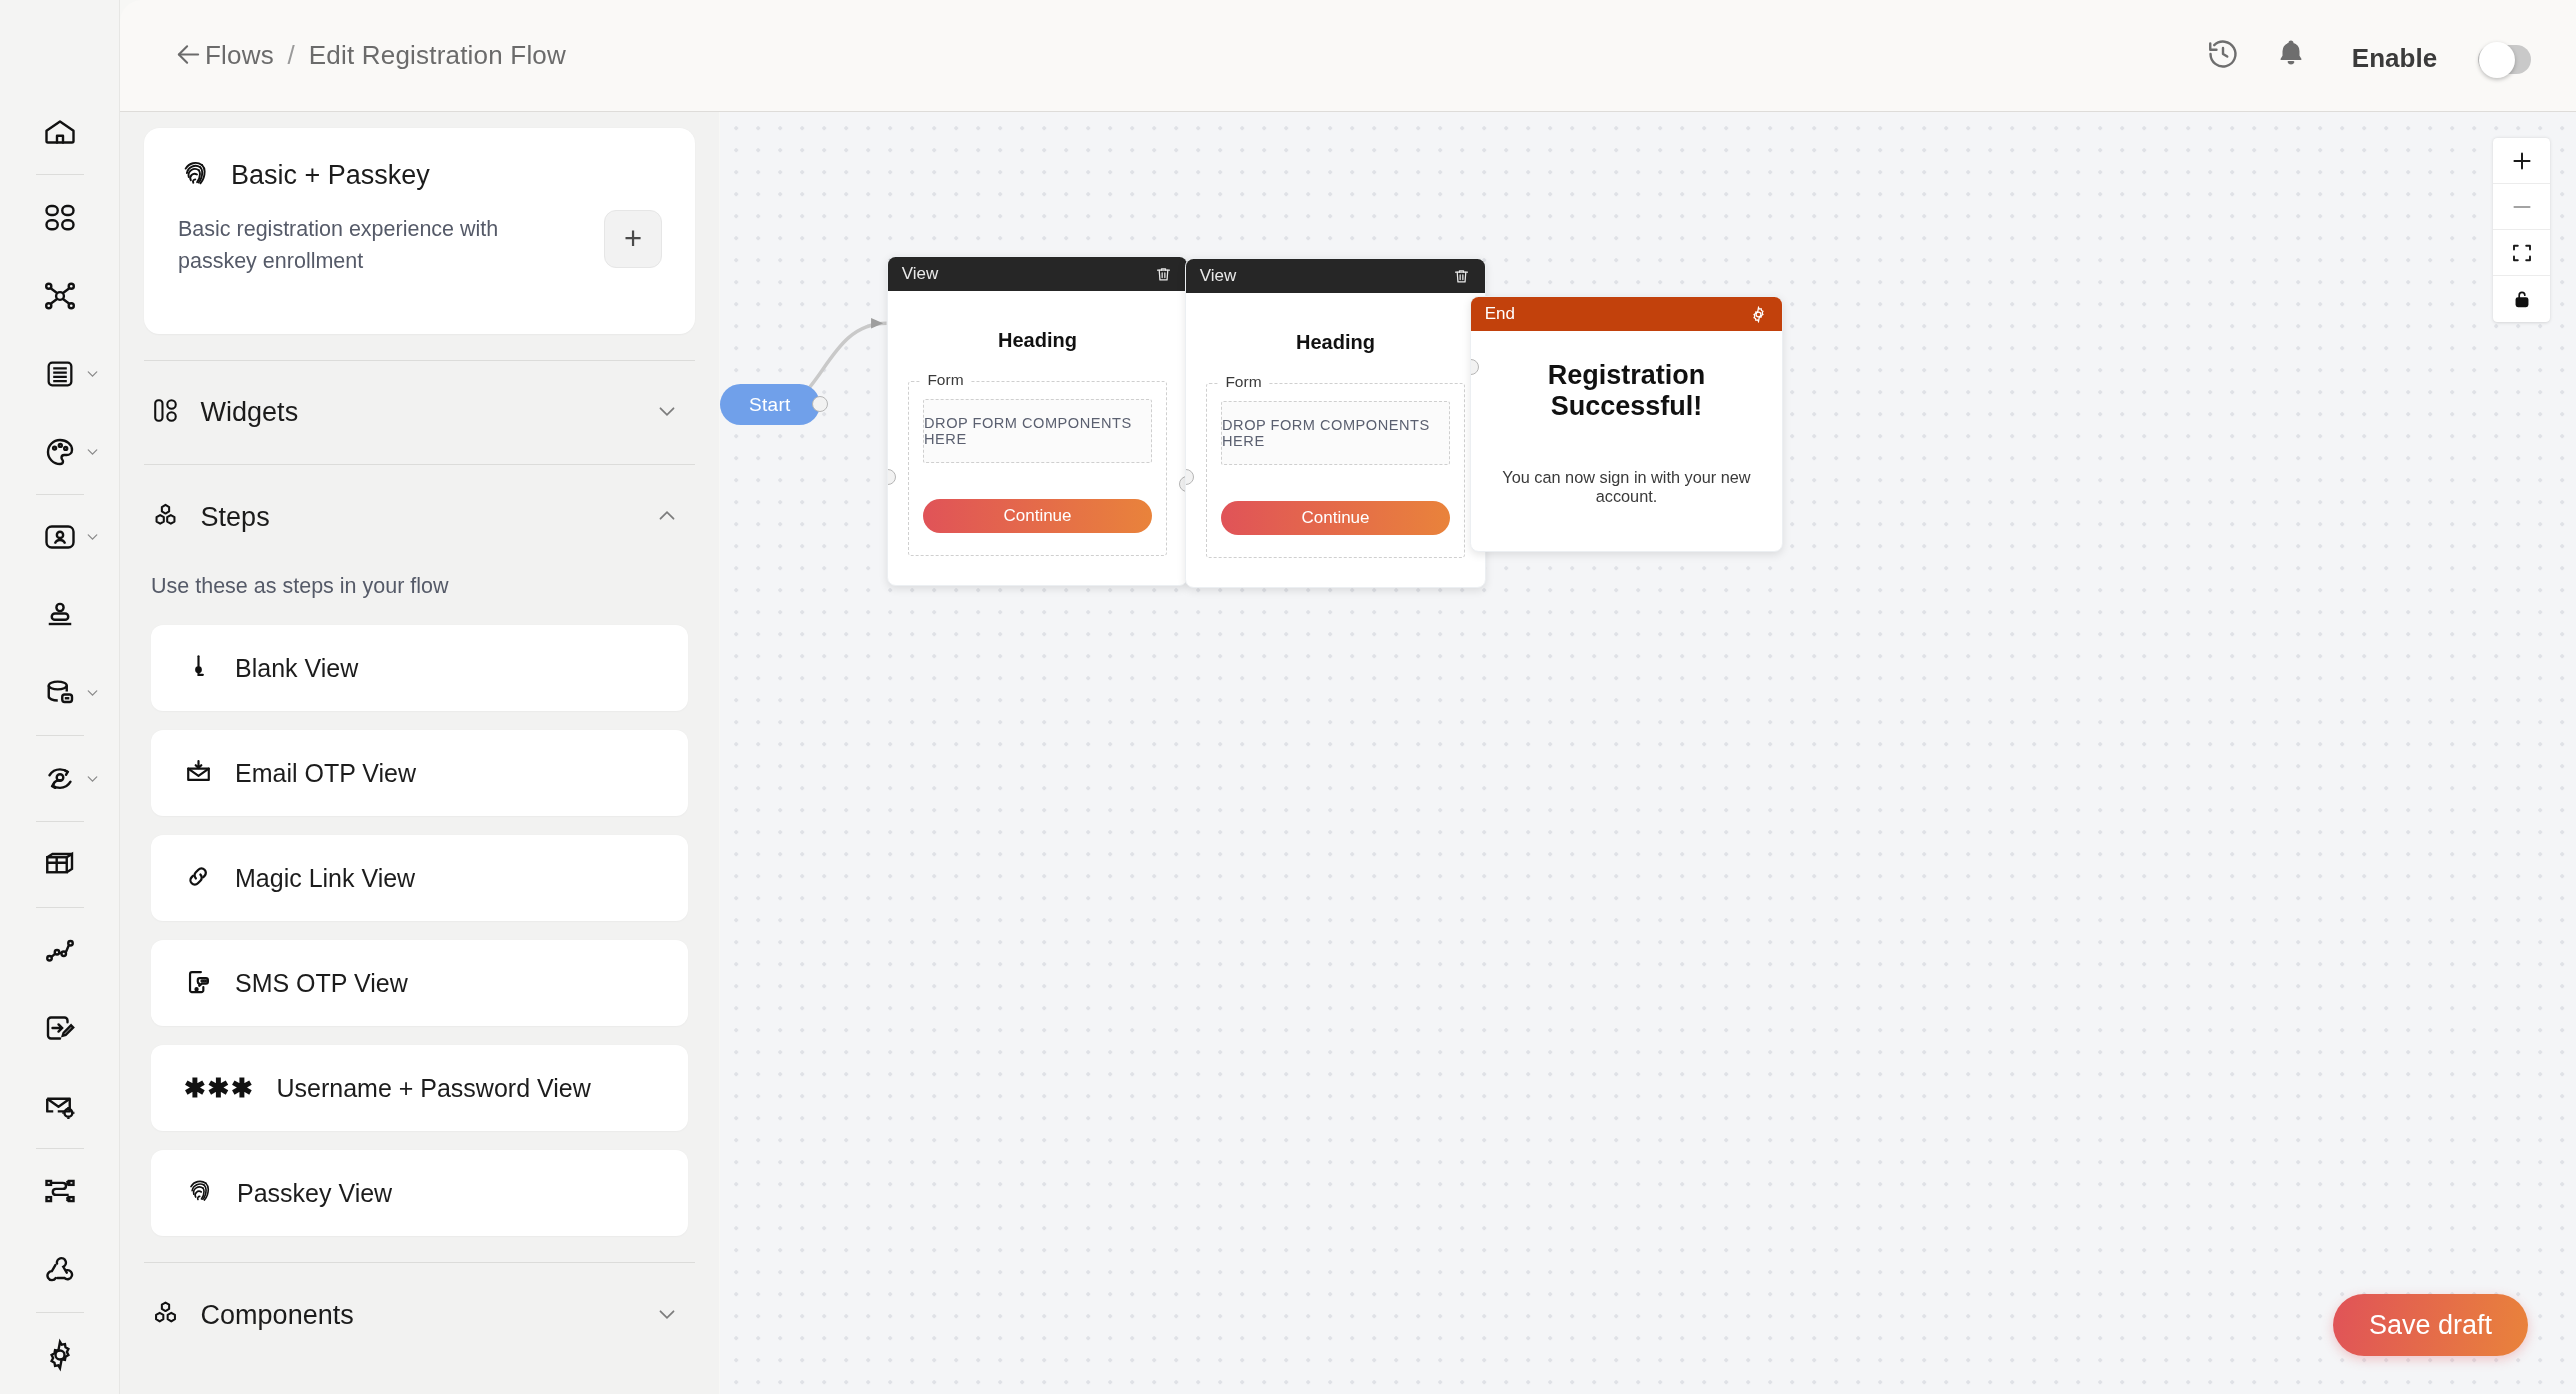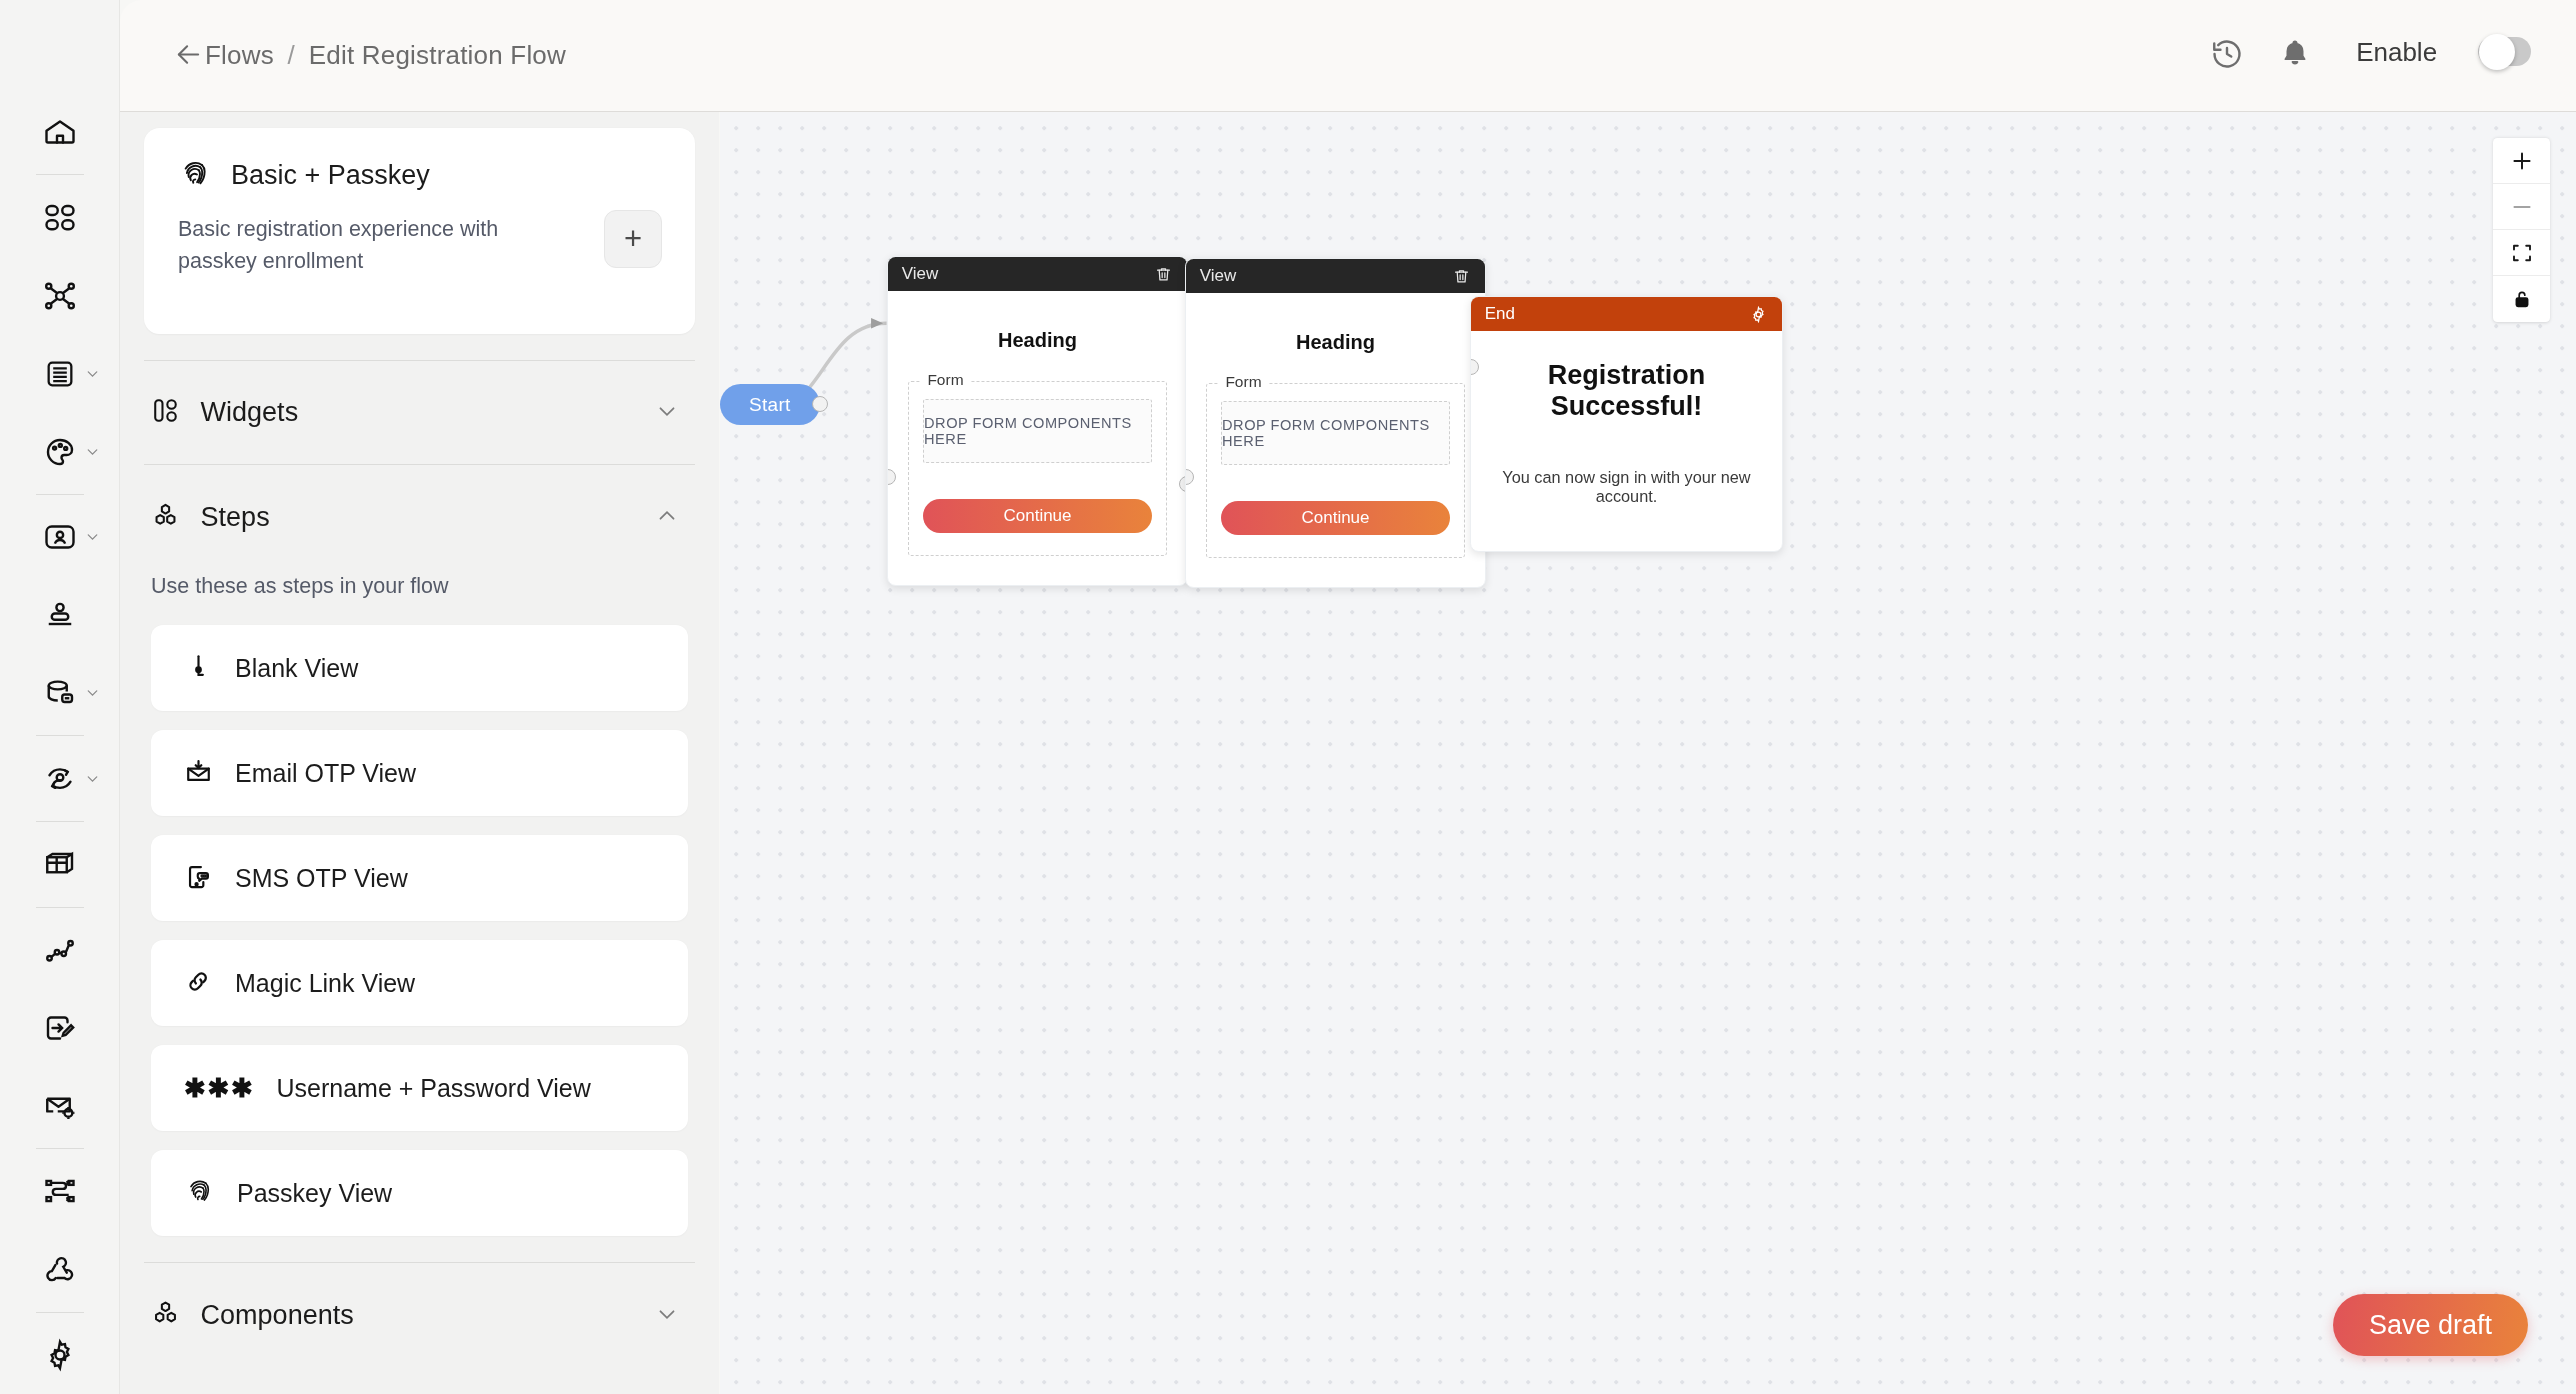--- a/index.html
+++ b/index.html
@@ -38,21 +38,21 @@
   }
   #back-arrow { margin-left: 52px; cursor: pointer; display: flex; }
   #breadcrumb {
     font-size: 26px; color: #6b6b6b; letter-spacing: 0.2px;
     display: flex; align-items: center; gap: 13.7px;
   }
   #breadcrumb .crumb { cursor: pointer; }
   #breadcrumb .sep { color: #9a9a9a; }
   #header-right {
     margin-left: auto; margin-right: 45px;
-    display: flex; align-items: flex-start; gap: 34px;
+    display: flex; align-items: flex-end; gap: 34px; font-weight: bold;
   }
   #enable-label { font-size: 26px; color: #3b3b3b; margin-left: 10.3px; }
   #enable-toggle {
     width: 53px; height: 29px; border-radius: 14.6px; background: #c9c9c9;
     position: relative; cursor: pointer; margin-left: 6.9px;
   }
   #enable-toggle .knob {
     position: absolute; left: 0.9px; top: -3.4px;
     width: 36px; height: 36px; border-radius: 50%; background: #fff;
     box-shadow: 0 1.7px 4.3px rgba(0,0,0,.25);
@@ -546,40 +546,40 @@
               <path d="M3.5 9.6h17v9.4h-17z"></path>
                 <path d="M3.5 9.6L12 15.6l8.5-6"></path>
               <path d="M12 3.4v5.4M9.7 6.8L12 9.1l2.3-2.3"></path>
             </svg>
           </span>
           <span class="step-label">Email OTP View</span>
         </div>
 
         <div class="step-item">
           <span>
+            <svg width="29" height="29" viewBox="0 0 24 24" fill="none" stroke="#111" stroke-width="1.9" stroke-linecap="round">
+              <path d="M9.8 13.6a3.6 3.6 0 0 1 0-5.1l2.1-2.1a3.6 3.6 0 0 1 5.1 5.1l-1.1 1.1"></path>
+              <path d="M13.6 10.4a3.6 3.6 0 0 1 0 5.1l-2.1 2.1a3.6 3.6 0 0 1-5.1-5.1l1.1-1.1"></path>
+            </svg>
+          </span>
+          <span class="step-label">Magic Link View</span>
+        </div>
+
+        <div class="step-item">
+          <span>
             <svg width="29" height="29" viewBox="0 0 24 24" fill="none" stroke="#111" stroke-width="1.8" stroke-linejoin="round" stroke-linecap="round">
               <path d="M14 4.2H6.6a1.6 1.6 0 0 0-1.6 1.6v13.4a1.6 1.6 0 0 0 1.6 1.6h7.8a1.6 1.6 0 0 0 1.6-1.6v-2.6"></path>
               <circle cx="10.4" cy="18.4" r=".9" fill="#111"></circle>
               <path d="M13 9.2h5.2a1.6 1.6 0 0 1 1.6 1.6v1.4a1.6 1.6 0 0 1-1.6 1.6h-3.4l-2.2 1.8v-1.8a1.6 1.6 0 0 1-1.2-1.6v-1.4A1.6 1.6 0 0 1 13 9.2z"></path>
               <circle cx="15" cy="11.5" r=".55" fill="#111"></circle>
                 <circle cx="16.7" cy="11.5" r=".55" fill="#111"></circle>
                 <circle cx="18.4" cy="11.5" r=".55" fill="#111"></circle>
             </svg>
           </span>
           <span class="step-label">SMS OTP View</span>
-        </div>
-
-        <div class="step-item">
-          <span>
-            <svg width="29" height="29" viewBox="0 0 24 24" fill="none" stroke="#111" stroke-width="1.9" stroke-linecap="round">
-              <path d="M9.8 13.6a3.6 3.6 0 0 1 0-5.1l2.1-2.1a3.6 3.6 0 0 1 5.1 5.1l-1.1 1.1"></path>
-              <path d="M13.6 10.4a3.6 3.6 0 0 1 0 5.1l-2.1 2.1a3.6 3.6 0 0 1-5.1-5.1l1.1-1.1"></path>
-            </svg>
-          </span>
-          <span class="step-label">Magic Link View</span>
         </div>
 
         <div class="step-item">
           <span class="step-dots">✱✱✱</span>
           <span class="step-label">Username + Password View</span>
         </div>
 
         <div class="step-item">
           <span>
             <svg width="31" height="31" viewBox="0 0 24 24" fill="none" stroke="#111" stroke-width="1.25" stroke-linecap="round">

